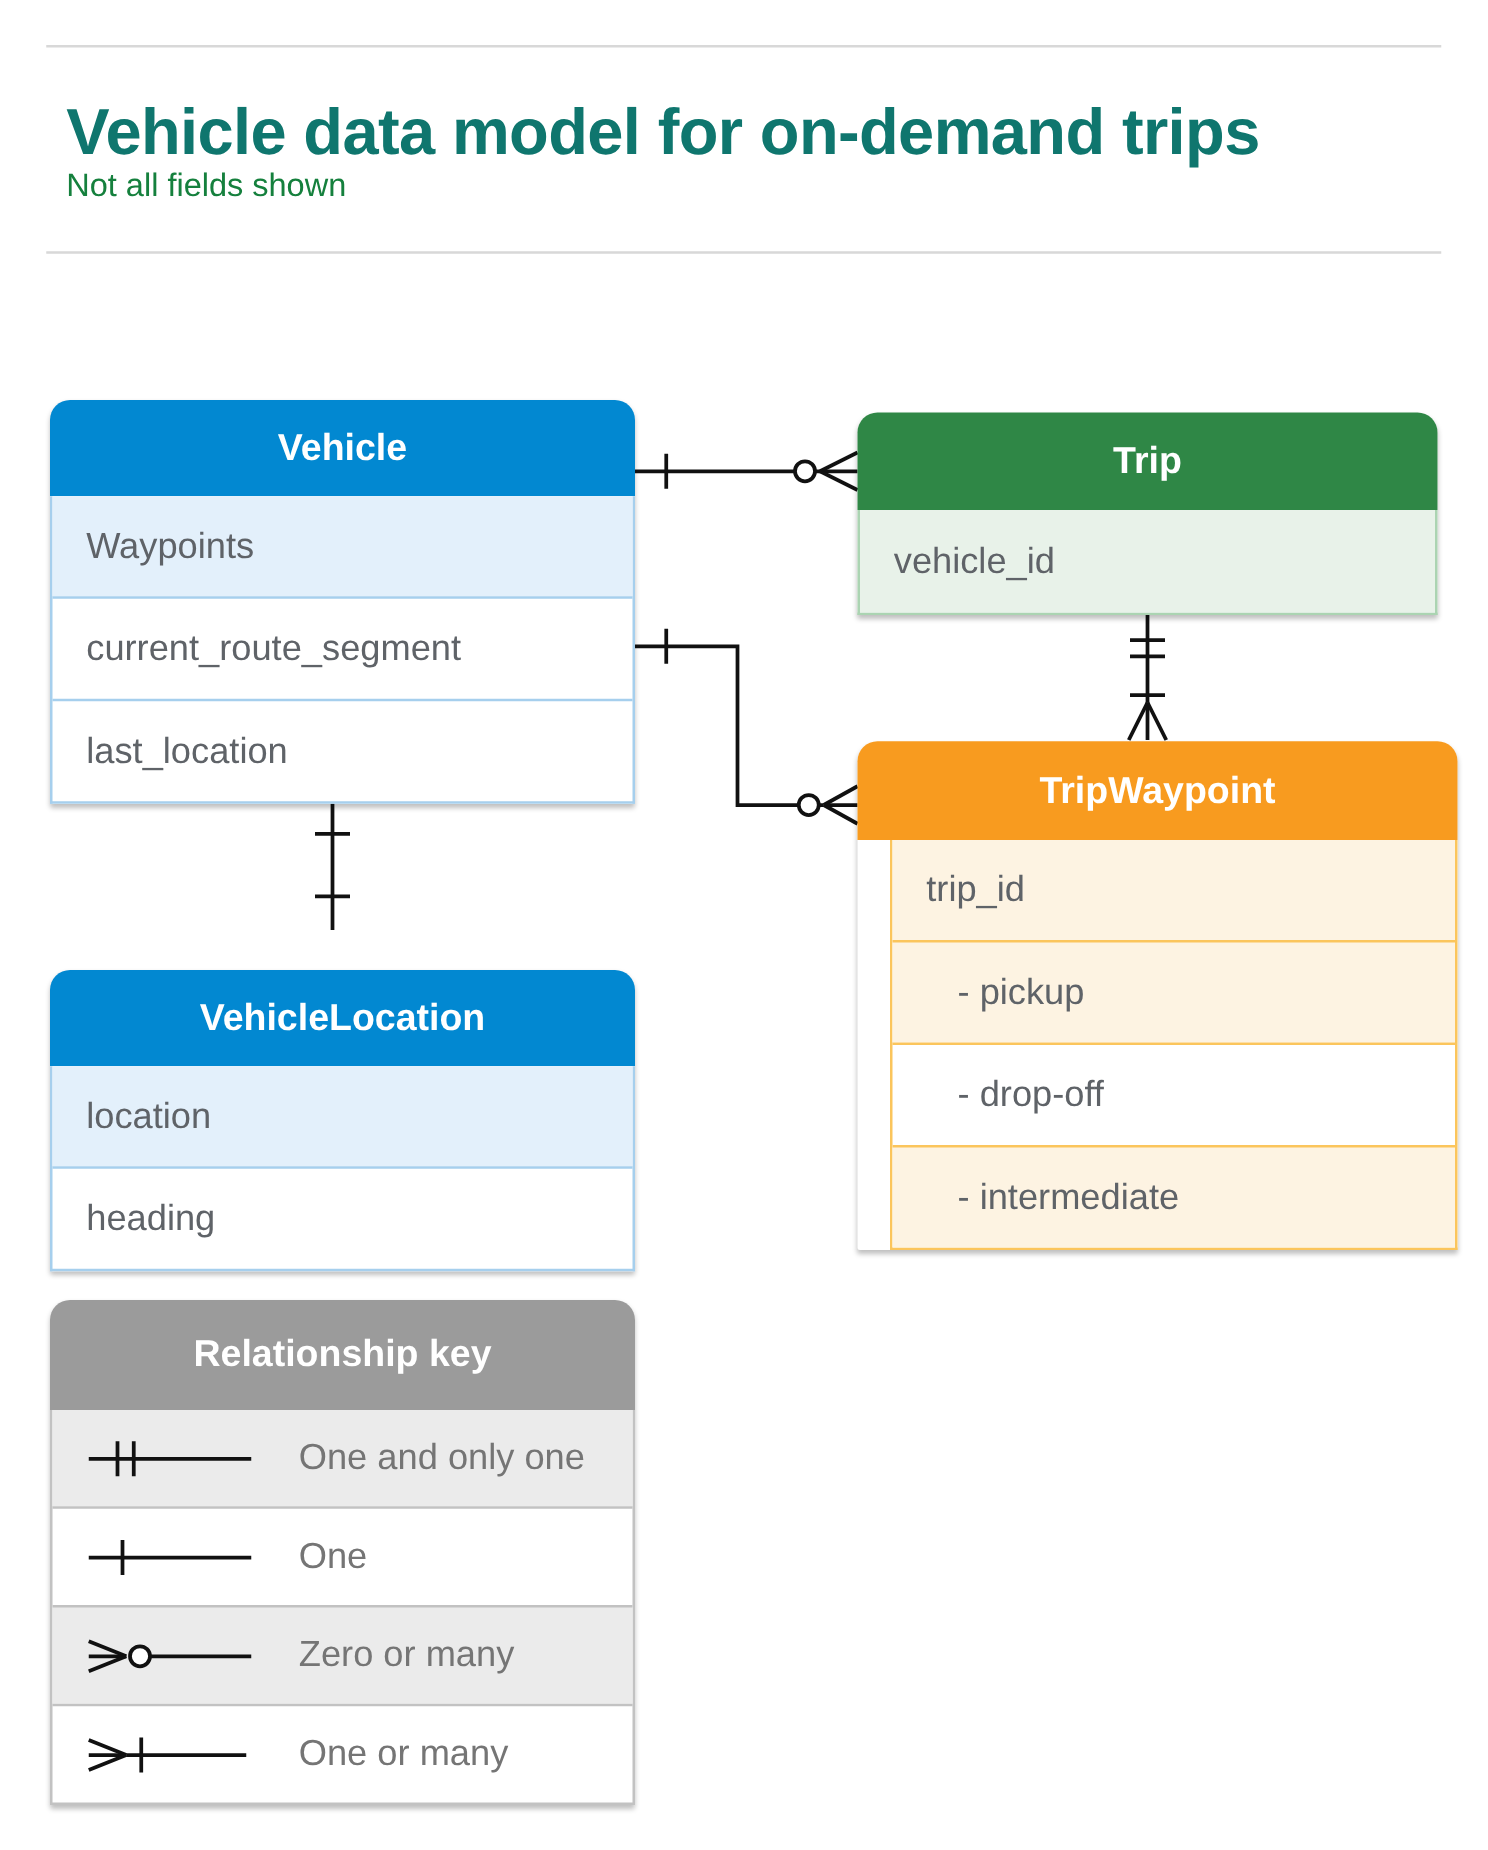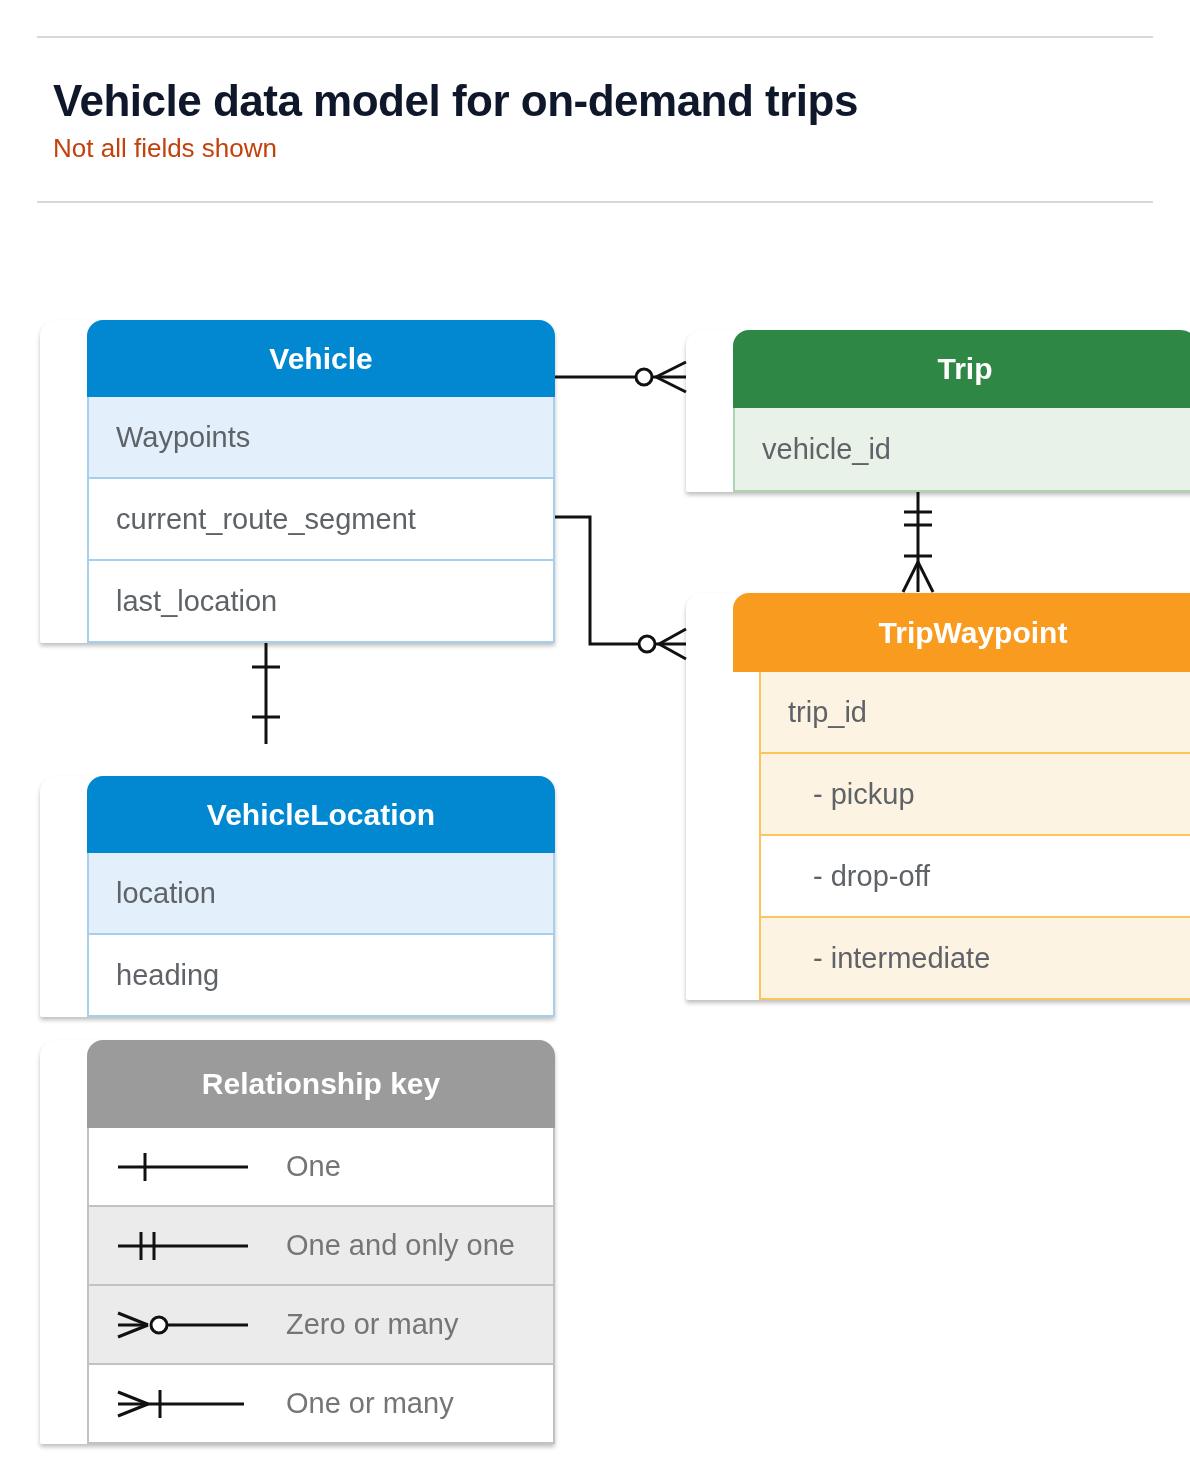--- a/index.html
+++ b/index.html
@@ -6,25 +6,25 @@
   .canvas{
     position:relative;width:1190px;height:1480px;
     font-family:"Liberation Sans",sans-serif;
     background:#ffffff;overflow:hidden;
   }
   .rule{position:absolute;height:2px;background:#d8d8d8;left:37px;width:1116px;}
   .rule-top{top:36px;}
   .rule-bottom{top:201px;}
   .page-title{
     position:absolute;left:53px;top:76px;
-    font-size:44px;font-weight:bold;color:#0f172a;letter-spacing:-0.5px;
+    font-size:52px;font-weight:bold;color:#0f766e;letter-spacing:-0.5px;
   }
   .page-subtitle{
     position:absolute;left:53px;top:133px;
-    font-size:26px;color:#c2410c;
+    font-size:26px;color:#15803d;
   }
   .etable{position:absolute;box-shadow:0 3px 4px rgba(0,0,0,0.25);border-radius:16px 16px 2px 2px;}
   .t-header{
     height:77px;border-radius:16px 16px 0 0;
     display:flex;align-items:center;justify-content:center;
     color:#ffffff;font-size:30px;font-weight:bold;
   }
   .t-body{background:#ffffff;border-style:solid;border-width:0 2px 2px 2px;}
   .t-row{
     height:80px;display:flex;align-items:center;
@@ -49,21 +49,21 @@
   .orange .t-row{border-top-color:#fbc55c;}
   .orange .t-row.alt{background:#fdf3e2;}
   
   .gray .t-header{background:#9b9b9b;height:88px;}
   .gray .t-body{border-color:#c2c2c2;}
   .gray .t-row{border-top-color:#c2c2c2;height:77px;color:#757575;padding-left:25px;}
   .gray .t-row.alt{background:#ebebeb;}
   .legend-label{margin-left:32px;}
   .legend-sym{flex:0 0 auto;display:block;}
   #connectors{position:absolute;left:0;top:0;z-index:0;}
-  .etable{z-index:1;padding-left:47px;}
+  .etable{z-index:1;}
 </style>
 </head>
 <body>
 
 <div class="canvas">
 
   <div class="rule rule-top"></div>
   <div class="page-title">Vehicle data model for on-demand trips</div>
   <div class="page-subtitle">Not all fields shown</div>
   <div class="rule rule-bottom"></div>
@@ -135,34 +135,34 @@
     <div class="t-header">VehicleLocation</div>
     <div class="t-body">
       <div class="t-row alt">location</div>
       <div class="t-row">heading</div>
     </div>
   </div>
 
   <div class="etable gray" style="left:40px;top:1040px;width:468px;">
     <div class="t-header">Relationship key</div>
     <div class="t-body">
-      <div class="t-row">
-        <svg class="legend-sym" width="140" height="44" viewBox="0 0 140 44" fill="none" stroke="#111111" stroke-width="3">
-          <line x1="4" y1="22" x2="134" y2="22"></line>
-          <line x1="31" y1="8" x2="31" y2="36"></line>
-        </svg>
-        <span class="legend-label">One</span>
-      </div>
       <div class="t-row alt">
         <svg class="legend-sym" width="140" height="44" viewBox="0 0 140 44" fill="none" stroke="#111111" stroke-width="3">
           <line x1="4" y1="22" x2="134" y2="22"></line>
           <line x1="27" y1="8" x2="27" y2="36"></line>
           <line x1="40" y1="8" x2="40" y2="36"></line>
         </svg>
         <span class="legend-label">One and only one</span>
+      </div>
+      <div class="t-row">
+        <svg class="legend-sym" width="140" height="44" viewBox="0 0 140 44" fill="none" stroke="#111111" stroke-width="3">
+          <line x1="4" y1="22" x2="134" y2="22"></line>
+          <line x1="31" y1="8" x2="31" y2="36"></line>
+        </svg>
+        <span class="legend-label">One</span>
       </div>
       <div class="t-row alt">
         <svg class="legend-sym" width="140" height="44" viewBox="0 0 140 44" fill="none" stroke="#111111" stroke-width="3">
           <line x1="34" y1="22" x2="4" y2="10"></line>
           <line x1="34" y1="22" x2="4" y2="22"></line>
           <line x1="34" y1="22" x2="4" y2="34"></line>
           <circle cx="45" cy="22" r="8" fill="#ffffff"></circle>
           <line x1="53" y1="22" x2="134" y2="22"></line>
         </svg>
         <span class="legend-label">Zero or many</span>

